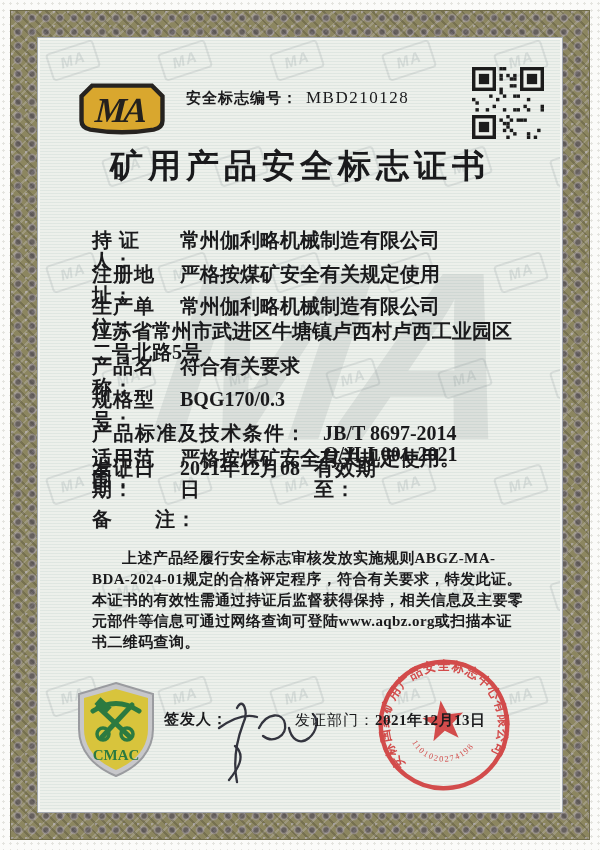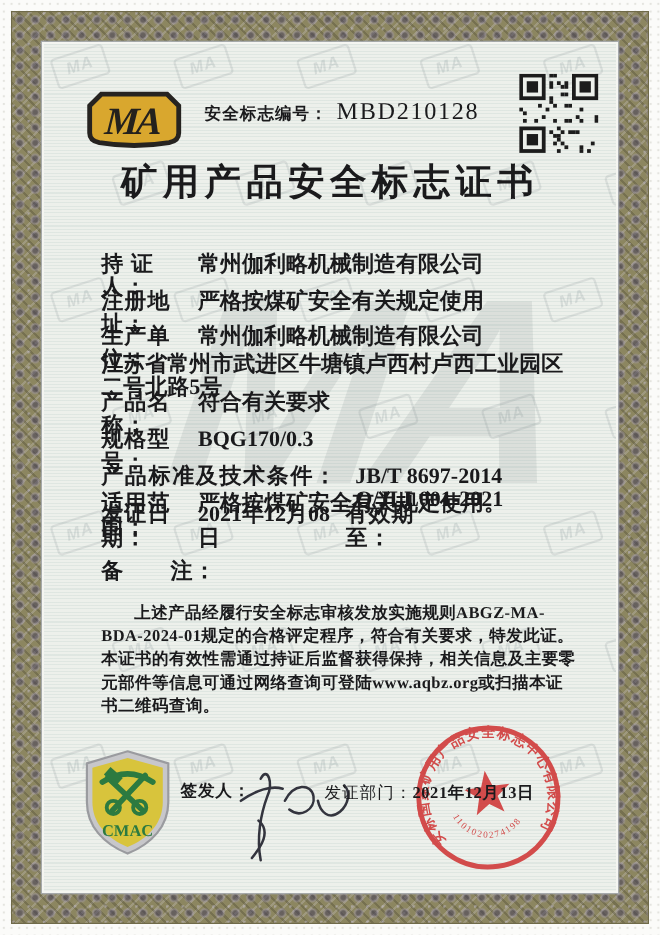--- a/index.html
+++ b/index.html
@@ -17,21 +17,21 @@
     background-image:repeating-linear-gradient(180deg, rgba(150,180,175,.16) 0 1px, transparent 1px 3px);}
   .wm-layer{position:absolute;inset:0;overflow:hidden;pointer-events:none;}
   .wm-chip{position:absolute;width:46px;height:25px;border:2px solid rgba(110,125,132,.16);border-radius:4px;
     color:rgba(110,125,132,.18);font:italic 900 15px "Liberation Sans",sans-serif;text-align:center;line-height:23px;
     transform:rotate(-18deg);letter-spacing:1px;}
   .big-wm{position:absolute;left:118px;top:196px;font:italic 900 240px "Liberation Sans",sans-serif;
     color:rgba(128,143,143,.17);transform:skewX(-8deg);letter-spacing:-14px;line-height:1;pointer-events:none;}
   .ma-badge{position:absolute;left:38px;top:42px;width:88px;height:53px;}
   .cert-no{position:absolute;left:146px;top:48px;font-size:15px;}
   .cert-no .lab{font-weight:bold;letter-spacing:1px;}
-  .cert-no .val{font-size:22px;letter-spacing:1.5px;margin-left:8px;}
+  .cert-no .val{font-size:17px;letter-spacing:1.5px;margin-left:8px;}
   .qr{position:absolute;left:432px;top:27px;width:72px;height:72px;}
   .title{position:absolute;left:0;right:0;top:106px;text-align:center;font-size:33px;font-weight:900;
     letter-spacing:5px;line-height:40px;}
   .row{position:absolute;left:52px;right:34px;display:flex;font-size:20px;line-height:21px;}
   .row .lab{font-weight:bold;flex:none;width:88px;letter-spacing:1px;}
   .row .val{flex:1;font-weight:600;}
   .row.wide .lab{width:auto;margin-right:16px;letter-spacing:1.5px;}
   .row.dates .val1{flex:none;width:130px;font-weight:700;}
   .row.dates .lab2{font-weight:bold;flex:none;width:88px;margin-left:4px;letter-spacing:1px;}
   .statement{position:absolute;left:52px;right:36px;top:508px;font-size:15px;line-height:21px;

